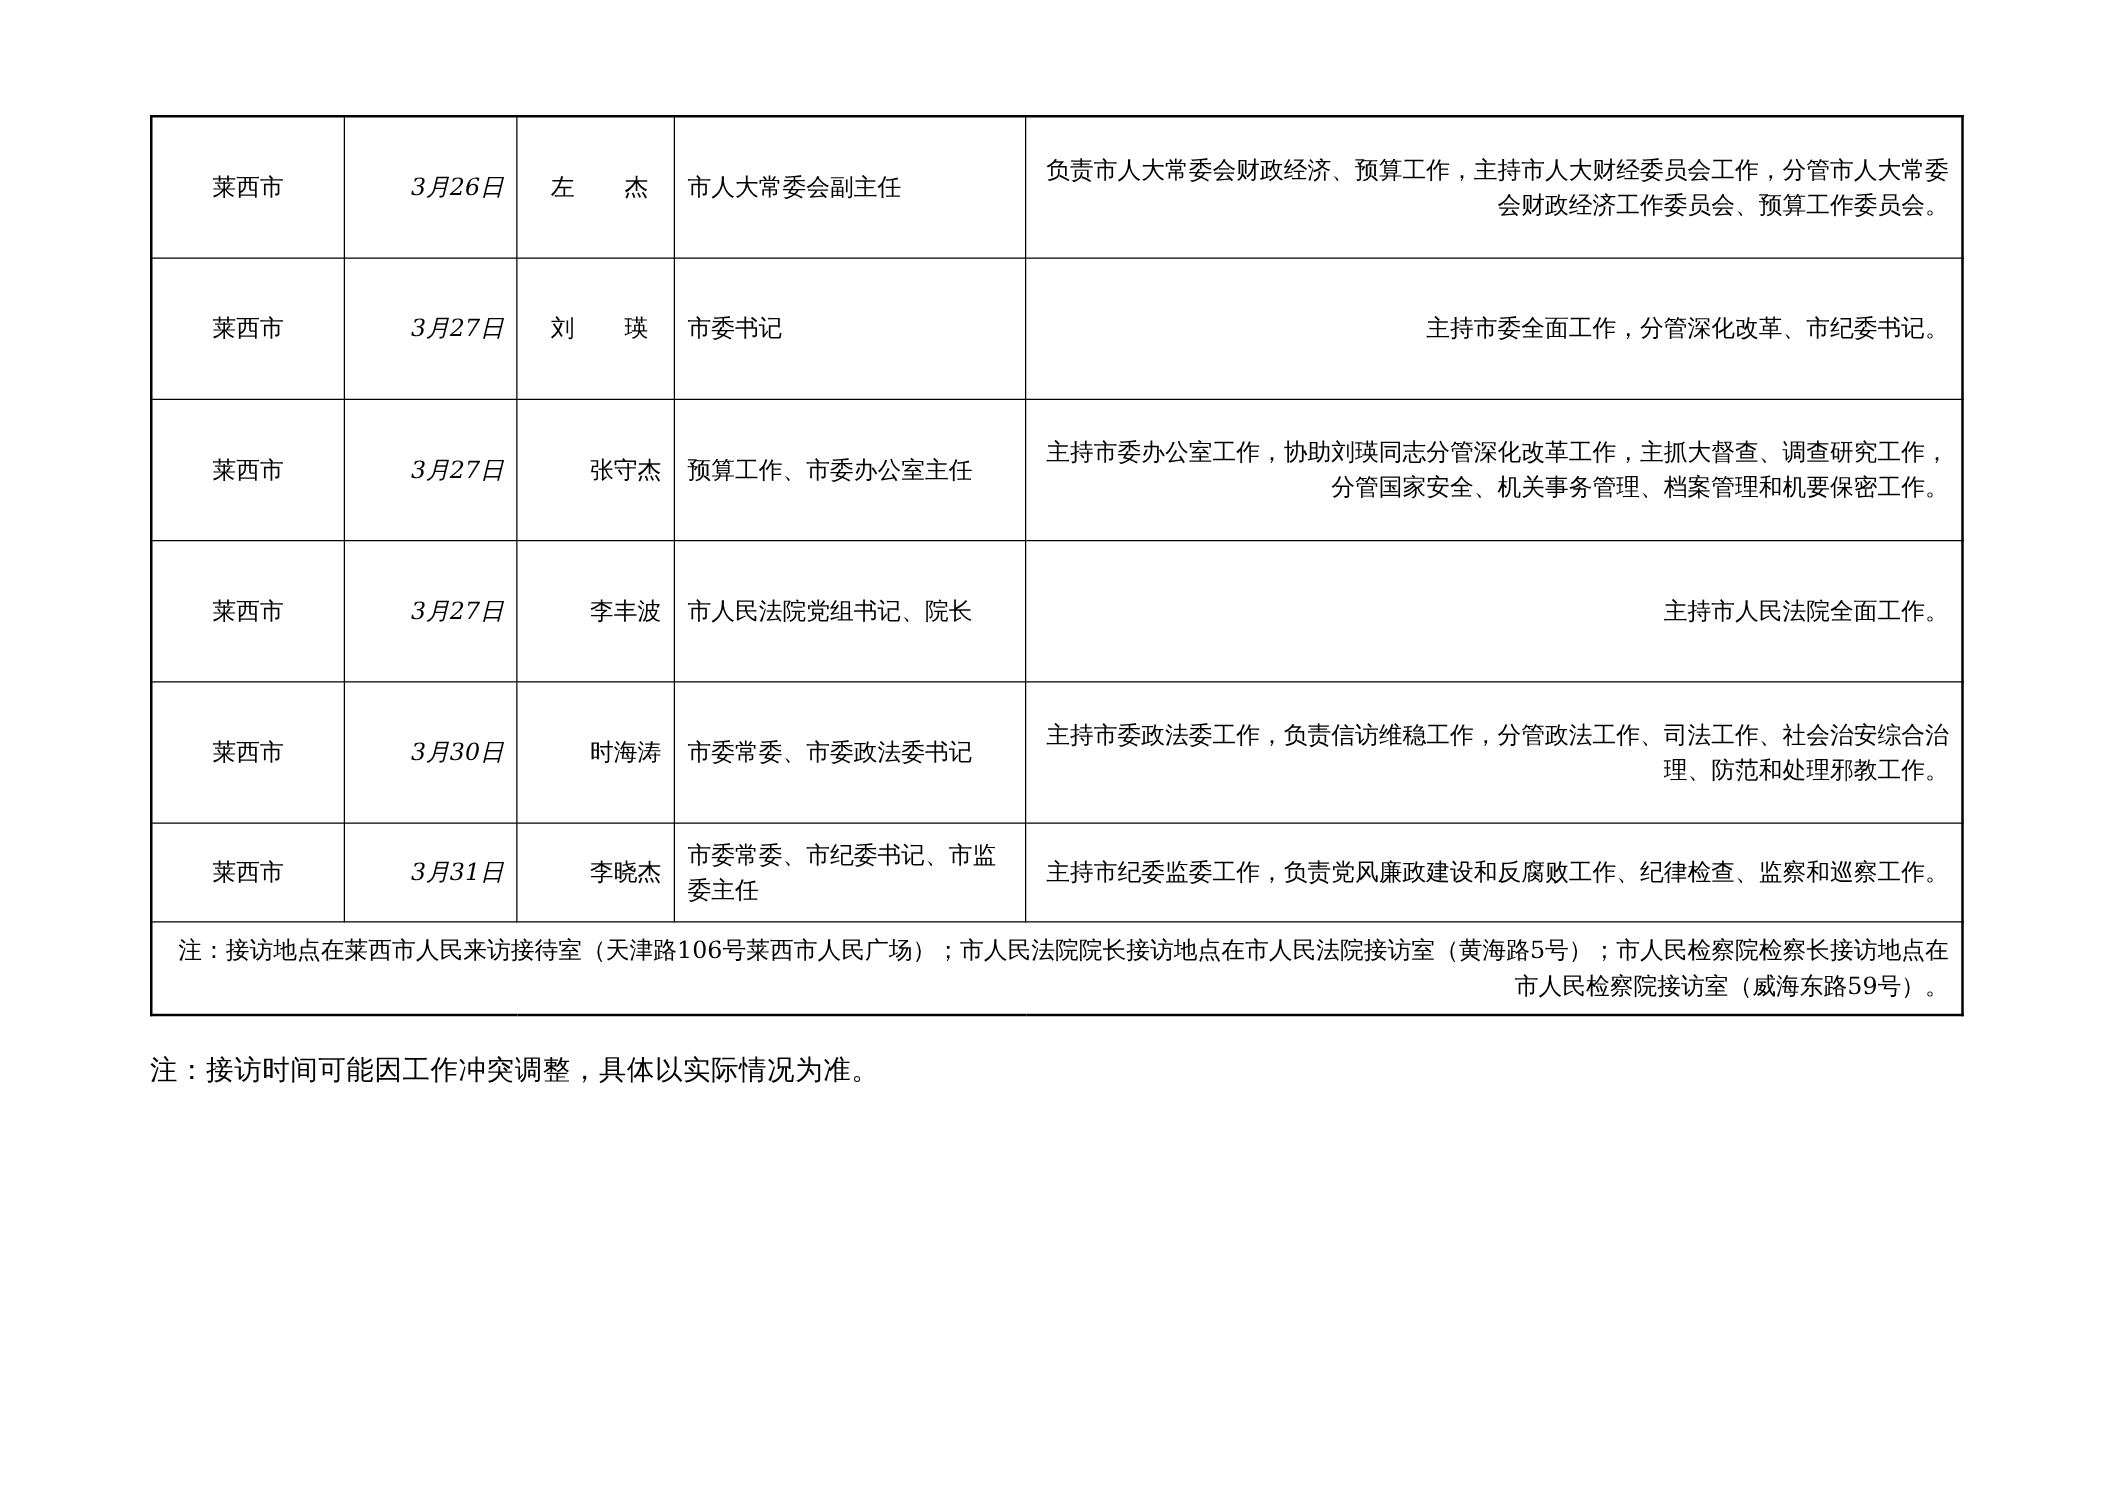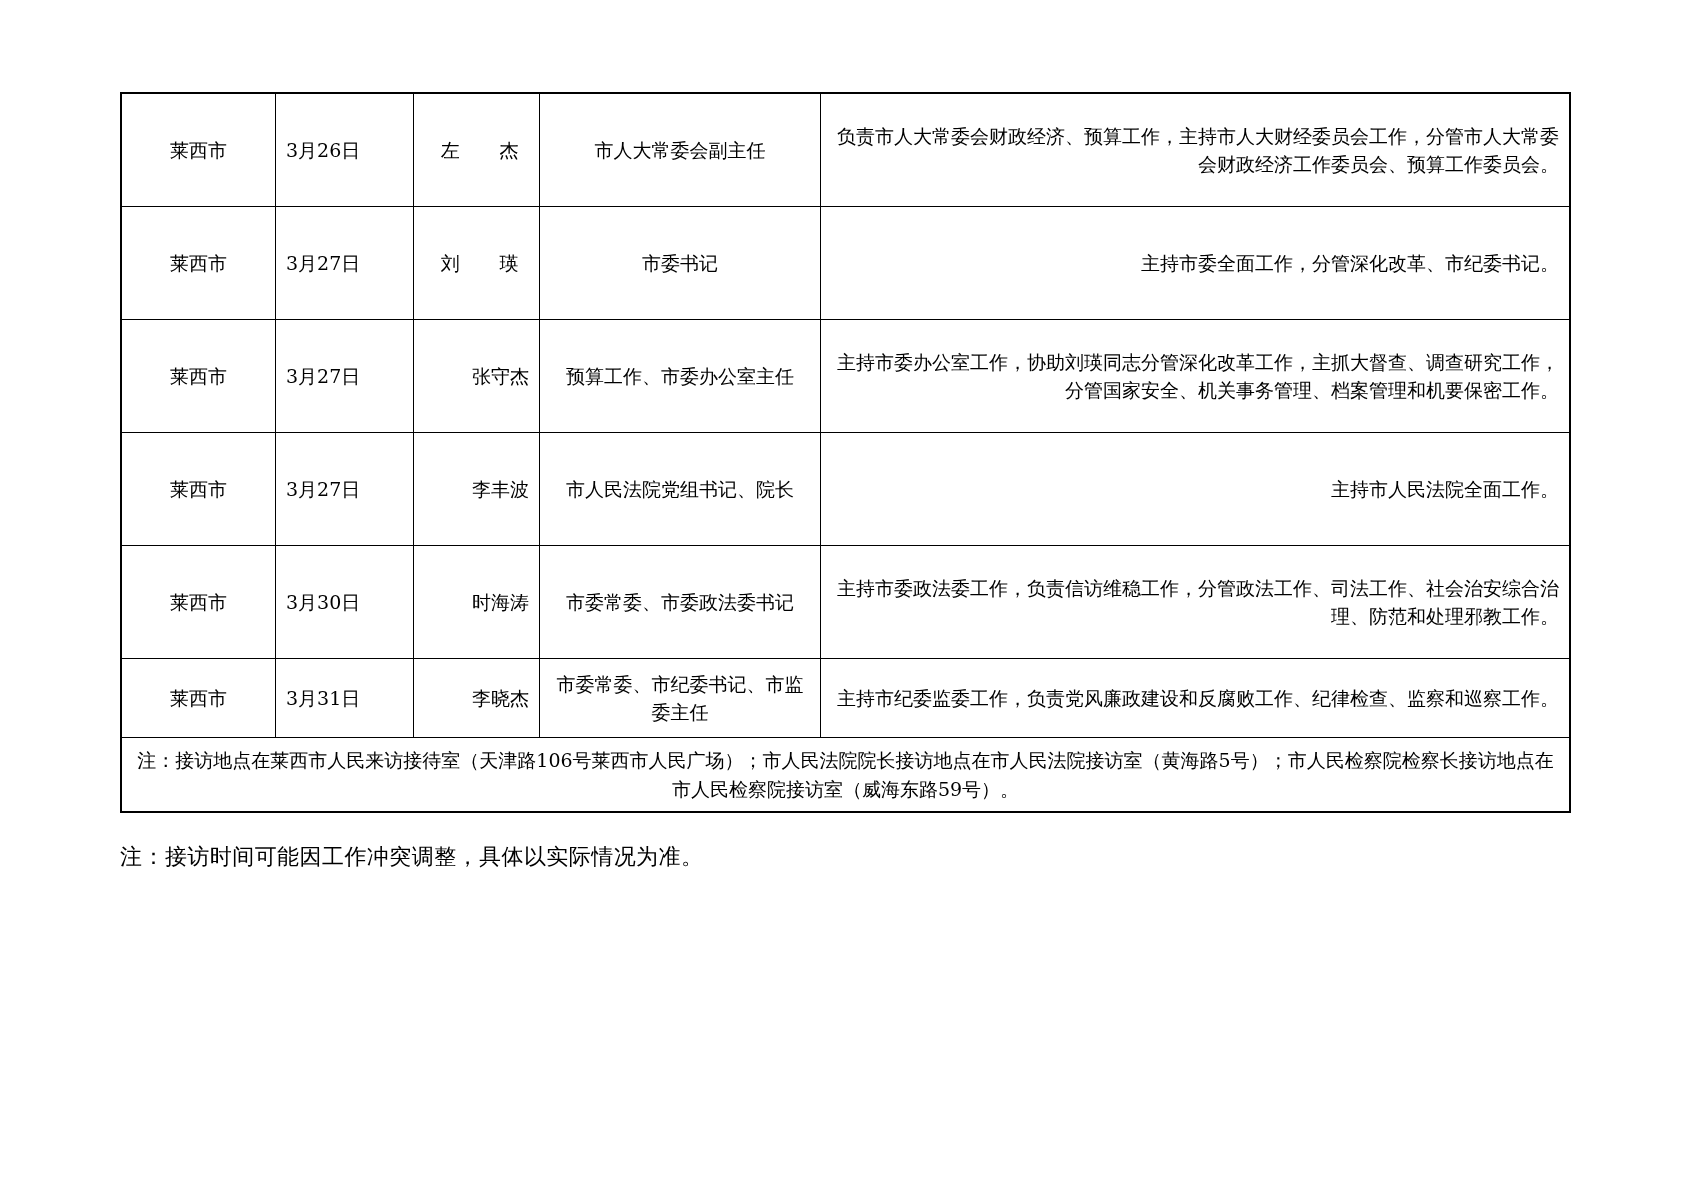--- a/index.html
+++ b/index.html
@@ -28,35 +28,35 @@
     border: 2px solid #000;
   }
   table.schedule td {
     border: 1.5px solid #000;
     padding: 8px 10px;
     font-size: 19px;
     line-height: 1.5;
     vertical-align: middle;
   }
   .col-city   { width: 133px; text-align: center; }
-  .col-date   { width: 117px; text-align: left; }
+  .col-date   { width: 117px; text-align: right; font-style: italic; }
   .col-name   { width: 105px; text-align: right; margin-top: 16px; }
-  .col-title  { width: 260px; text-align: center; }
+  .col-title  { width: 260px; }
   .col-duty   { width: 728px; text-align: middle; text-align: left; }
 
   td.duty {
     text-align: right;
     vertical-align: middle;
   }
   .name-spaced {
     letter-spacing: 0.55em;
     padding-left: 0.3em;
   }
   .note-row td {
-    text-align: center;
+    text-align: right;
     vertical-align: top;
     padding: 12px 14px 16px 14px;
     line-height: 1.6;
     font-size: 19px;
   }
   .footnote {
     margin-top: 26px;
     font-size: 22px;
     line-height: 1.6;
     letter-spacing: 0.02em;

